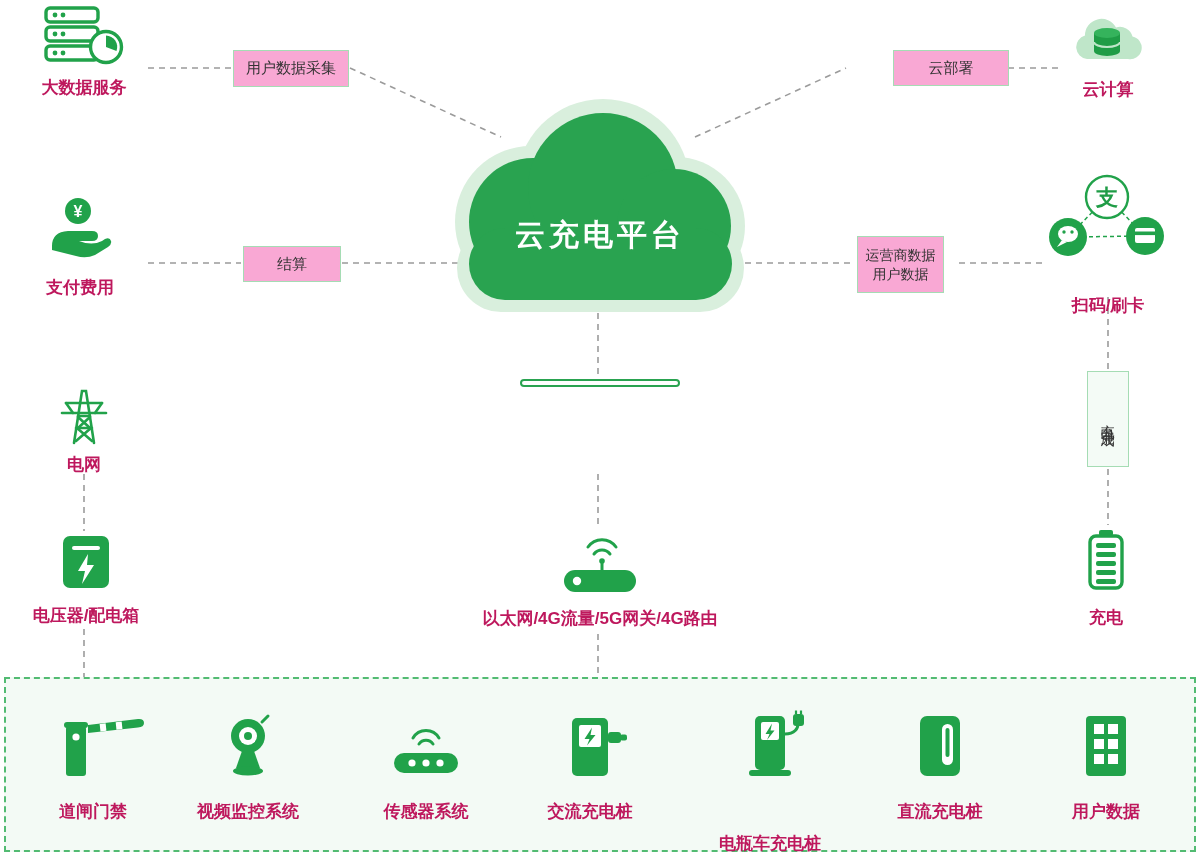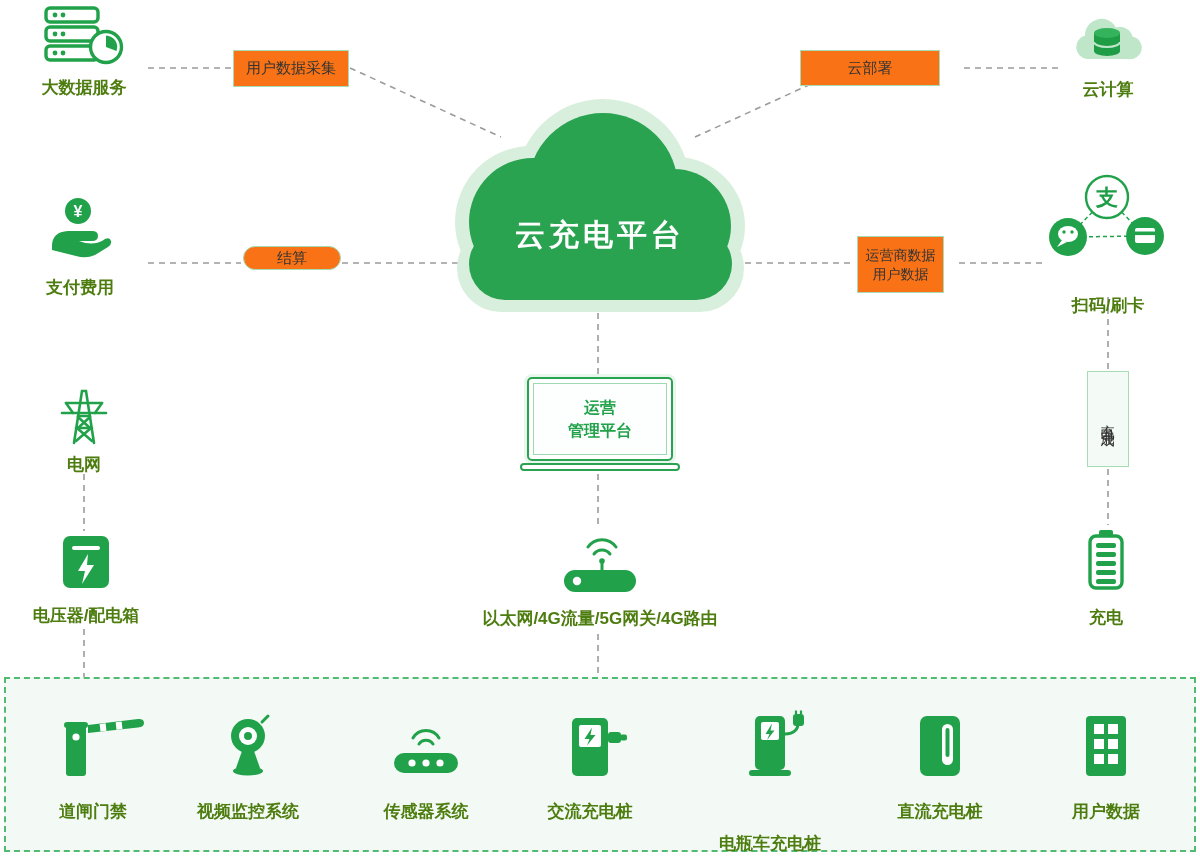--- a/index.html
+++ b/index.html
@@ -11,27 +11,27 @@
     overflow:hidden;
   }
   .stage { position:absolute; left:0; top:0; width:1200px; height:856px; }
   svg.layer { position:absolute; left:0; top:0; }
 
   .node-label {
     position:absolute;
     transform:translateX(-50%);
     font-weight:bold;
     font-size:17px;
-    color:#4d7c0f;
+    color:#be185d;
     white-space:nowrap;
     text-align:center;
   }
   .conn-box {
     position:absolute;
-    background:#f97316;
+    background:#f9a8d4;
     border:1px solid #a5dcb4;
     display:flex;
     flex-direction:column;
     align-items:center;
     justify-content:center;
     font-size:15px;
     color:#333333;
     line-height:1.35;
     text-align:center;
   }
@@ -146,32 +146,32 @@
     <rect x="23" y="28" width="26" height="18" fill="#1f9c46"></rect>
     <ellipse cx="36" cy="46" rx="13" ry="5" fill="#1f9c46"></ellipse>
     <ellipse cx="36" cy="28" rx="13" ry="5" fill="#35b35c"></ellipse>
     <path d="M23 37 a13 5 0 0 0 26 0" fill="none" stroke="#bfe6c9" stroke-width="2"></path>
   </svg>
   <div class="node-label" style="left:1108px; top:78px;">云计算</div>
 
   <div class="conn-box" style="left:233px; top:50px; width:116px; height:37px;">
     <span>用户数据采集</span>
   </div>
-  <div class="conn-box" style="left:800px; top:50px; width:140px; height:36px;">
+  <div class="conn-box" style="left:893px; top:50px; width:116px; height:36px;">
     <span>云部署</span>
   </div>
 
   <svg class="icon" style="left:48px; top:196px;" width="64" height="66" viewBox="0 0 64 66">
     <circle cx="30" cy="15" r="13" fill="#21a24a"></circle>
     <text x="30" y="21" font-size="16" font-weight="bold" fill="#ffffff" text-anchor="middle">¥</text>
     <path d="M4 50 Q4 36 20 35 L44 35 Q50 35 50 40 Q50 45 44 45 L31 45 Q44 50 54 45 L57 43 Q62 41 63 45 Q64 48 60 51 L47 59 Q38 63 28 60 L4 54 Z" fill="#21a24a"></path>
   </svg>
   <div class="node-label" style="left:80px; top:276px;">支付费用</div>
 
-  <div class="conn-box" style="left:243px; top:246px; width:98px; height:24px;border-radius:12px;">
+  <div class="conn-box" style="left:243px; top:246px; width:98px; height:36px;">
     <span>结算</span>
   </div>
 
   <svg class="icon" style="left:1040px; top:168px;" width="136" height="96" viewBox="0 0 136 96">
     <g stroke="#21a24a" stroke-dasharray="4 3" stroke-width="1.5" fill="none">
       <line x1="67" y1="29" x2="28" y2="69"></line>
       <line x1="67" y1="29" x2="105" y2="68"></line>
       <line x1="28" y1="69" x2="105" y2="68"></line>
     </g>
     <g>
@@ -192,26 +192,20 @@
     </g>
   </svg>
   <div class="node-label" style="left:1108px; top:274px;margin-top:20px;">扫码/刷卡</div>
 
   <div class="conn-box small" style="left:857px; top:236px; width:87px; height:57px;">
     <span>运营商数据</span>
     <span>用户数据</span>
   </div>
 
   <div class="laptop">
-    <div class="laptop-screen">
-      <div class="laptop-inner">
-        <div>运营</div>
-        <div>管理平台</div>
-      </div>
-    </div>
     <div class="laptop-base"></div>
   </div>
 
   <svg class="icon" style="left:52px; top:383px;" width="64" height="64" viewBox="0 0 64 64">
     <g stroke="#21a24a" stroke-width="2.6" fill="none" stroke-linecap="round">
       <path d="M22 60 L30 8 L34 8 L42 60"></path>
       <path d="M14 20 H50"></path>
       <path d="M10 30 H54"></path>
       <path d="M14 20 L21 30 M50 20 L43 30"></path>
       <path d="M26 34 L38 45 M38 34 L26 45"></path>

